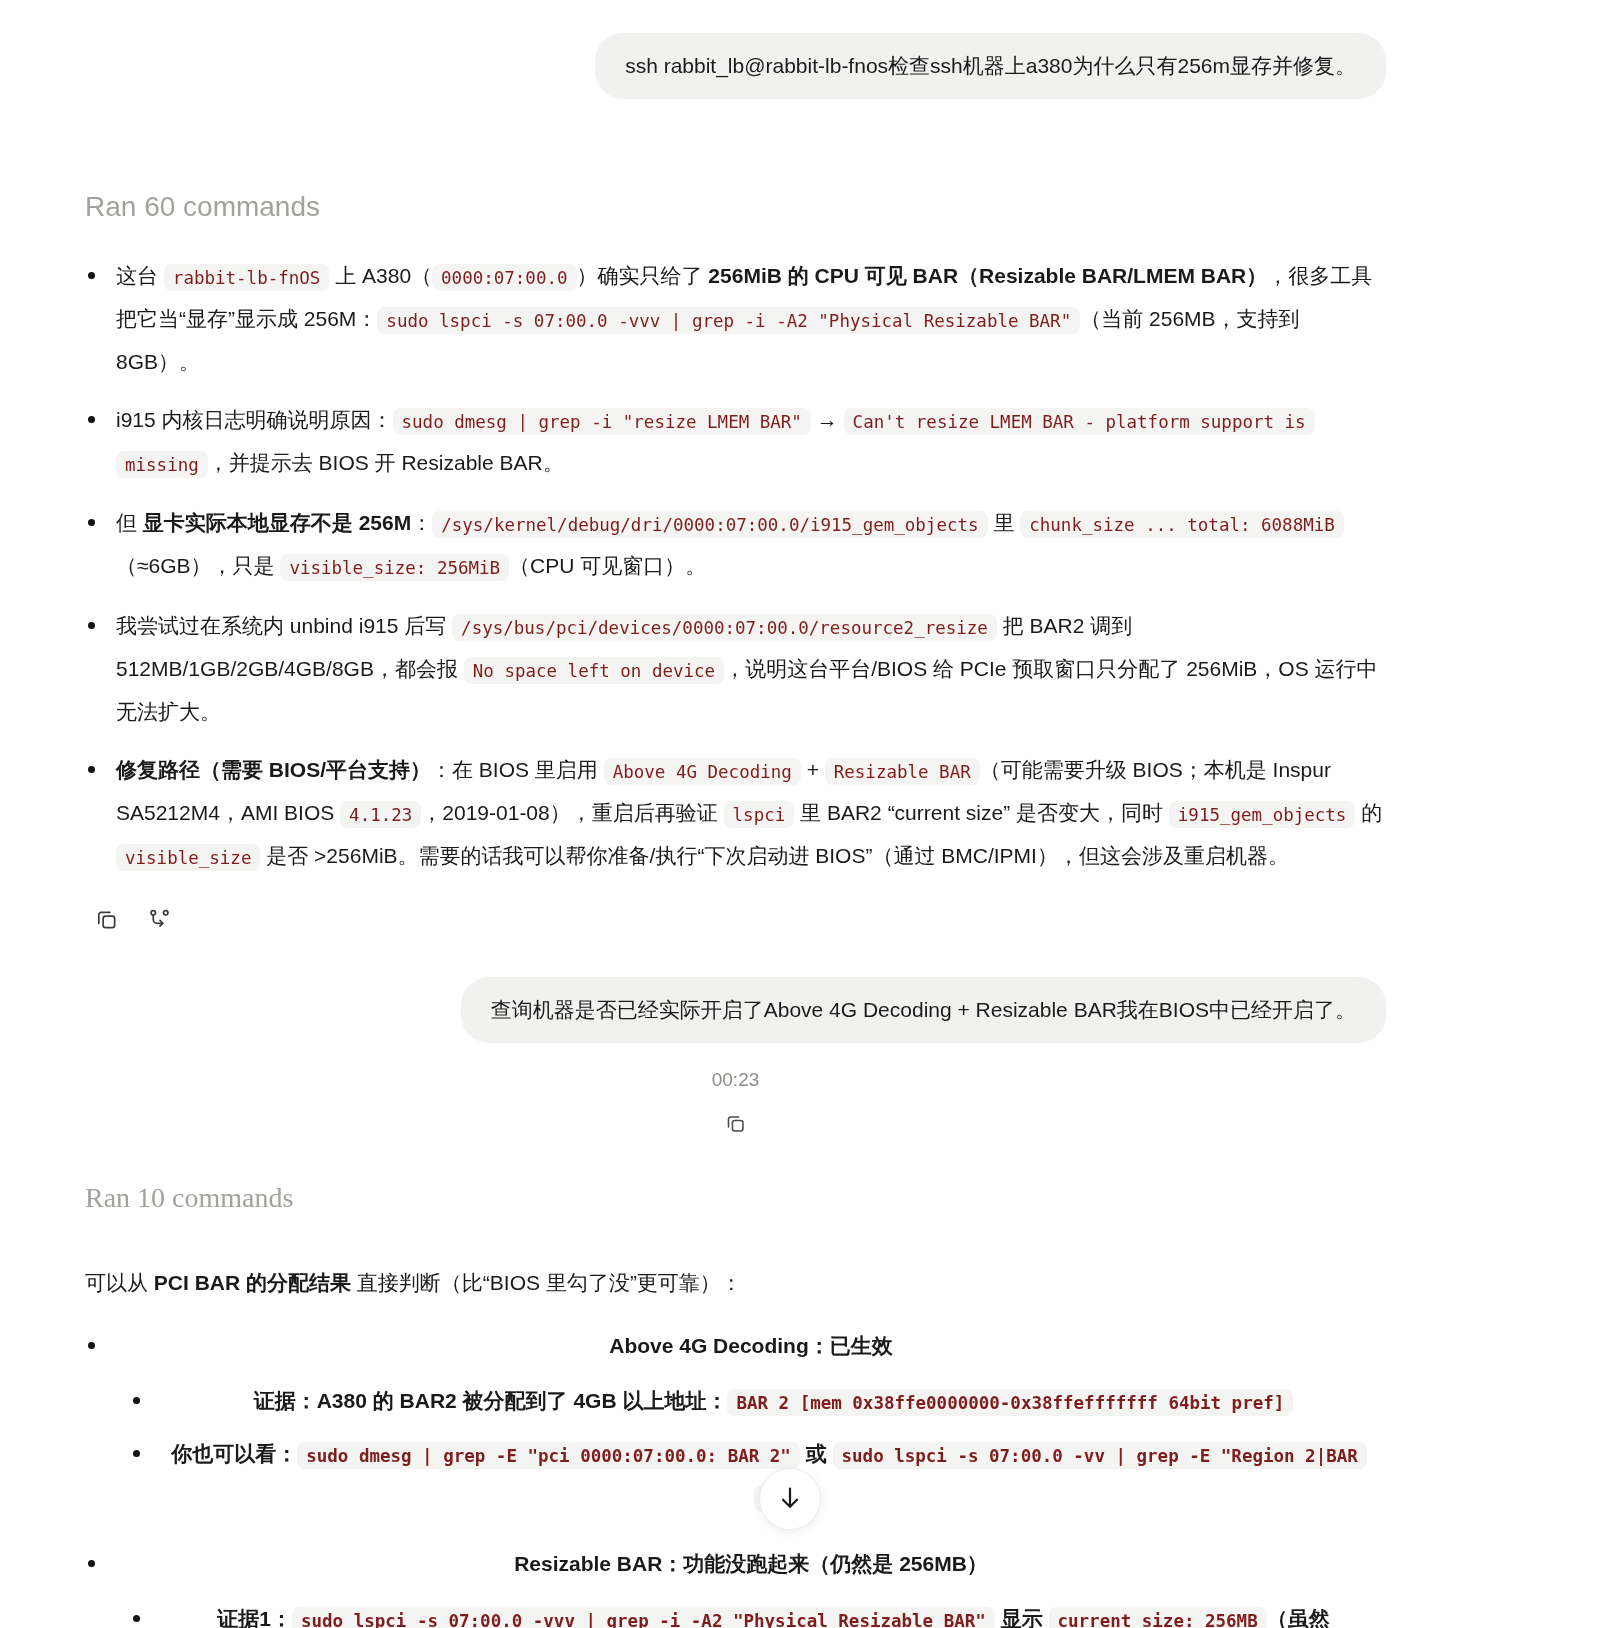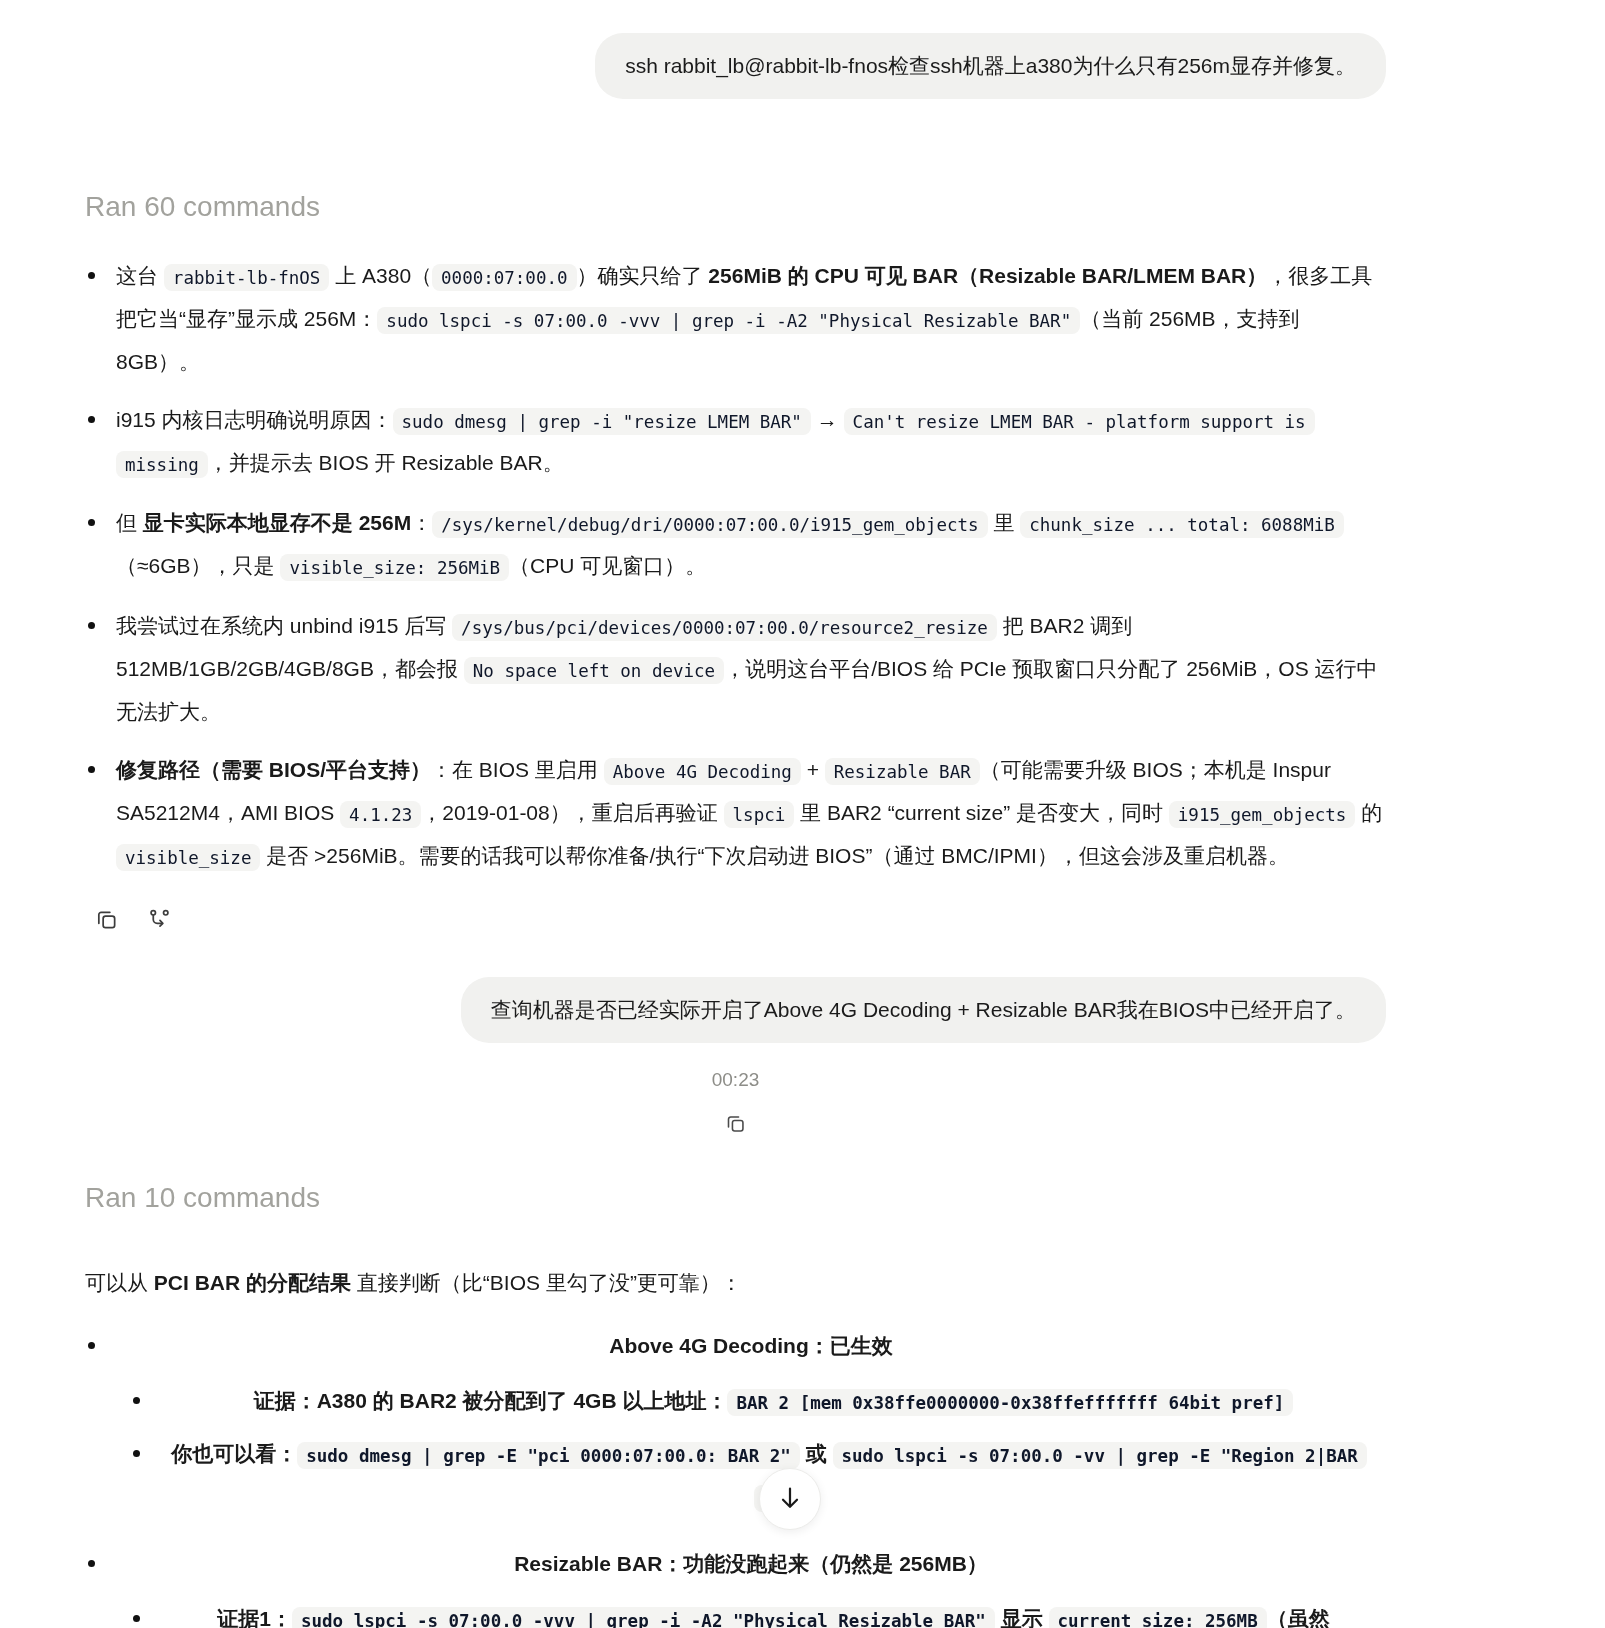--- a/index.html
+++ b/index.html
@@ -16,28 +16,28 @@
   .user-row { display:flex; justify-content:flex-end; }
   .bubble {
     background:#f1f1ef; border-radius:28px; padding:17px 30px;
     font-size:21px; line-height:32px; color:#1b1b1b; max-width:1190px;
   }
   .bubble-2 { max-width:1080px; }
 
   
   .ran { color:#a2a29d; font-size:28px; line-height:24px; }
   .ran-1 { margin-top:96px; }
-  .ran-2 { margin-top:50px; }
+  .ran-2 { margin-top:50px;font-family:Liberation Serif, serif; }
 
   
   .rich { font-size:21px; line-height:41px; color:#1a1a1a; }
   .strong { font-weight:700; }
   .code {
     font-family:"DejaVu Sans Mono", monospace;
-    font-size:17.5px; background:#f4f4f2; color:#0f172a;
+    font-size:17.5px; background:#f4f4f2; color:#7f1d1d;
     padding:3.5px 9px; border-radius:8px;
     box-decoration-break:clone; -webkit-box-decoration-break:clone;
   }
 
   ul.blist { list-style:none; margin-top:36px; }
   ul.blist > li { position:relative; padding-left:31px; margin-bottom:17px; }
   ul.blist > li::before {
     content:''; position:absolute; left:3px; top:17px;
     width:7px; height:7px; border-radius:50%; background:#111;
   }

